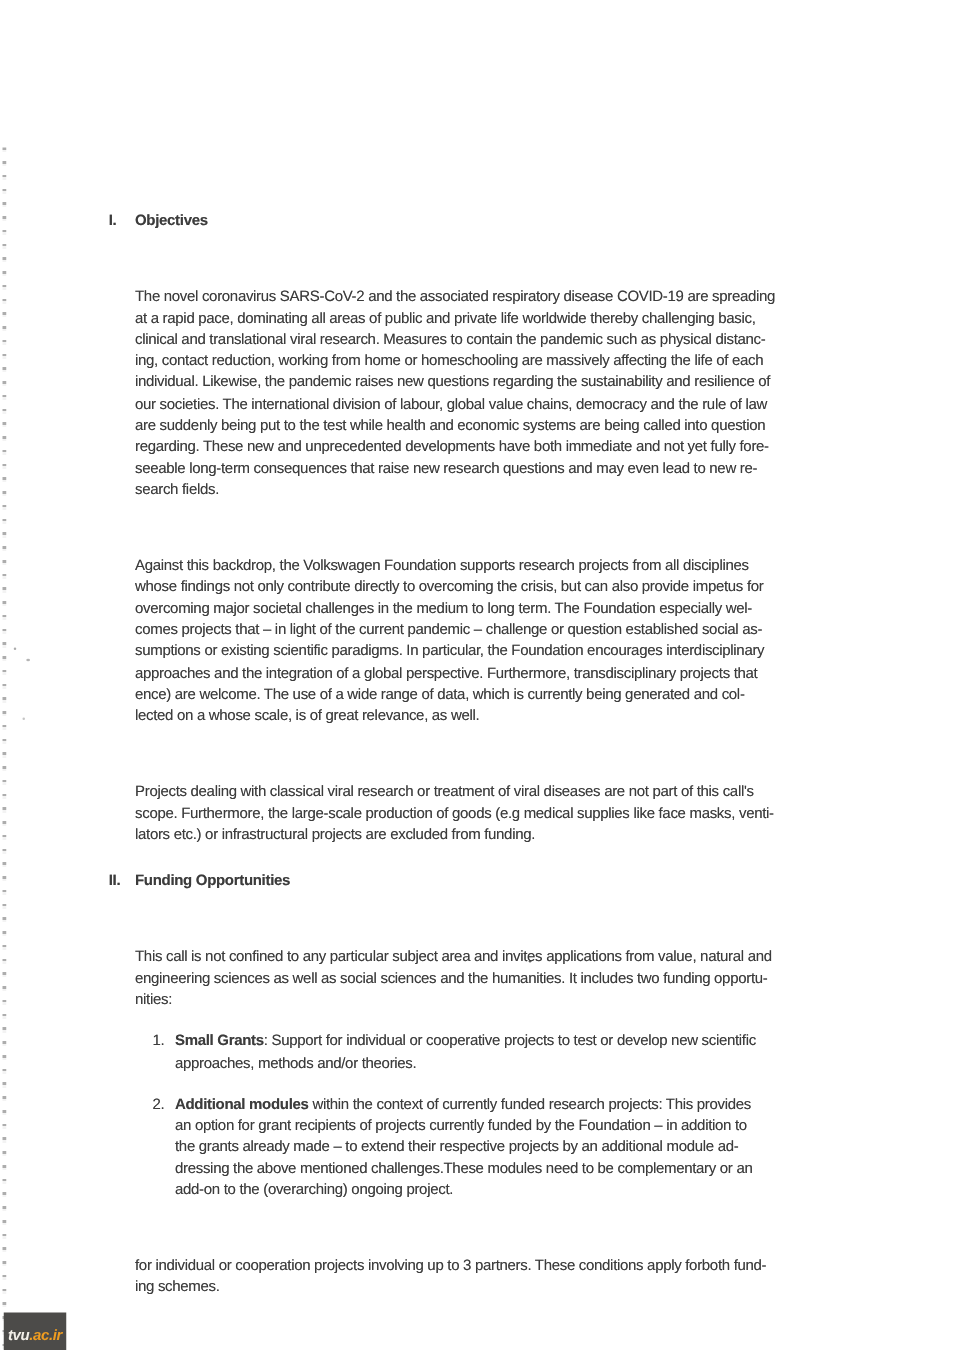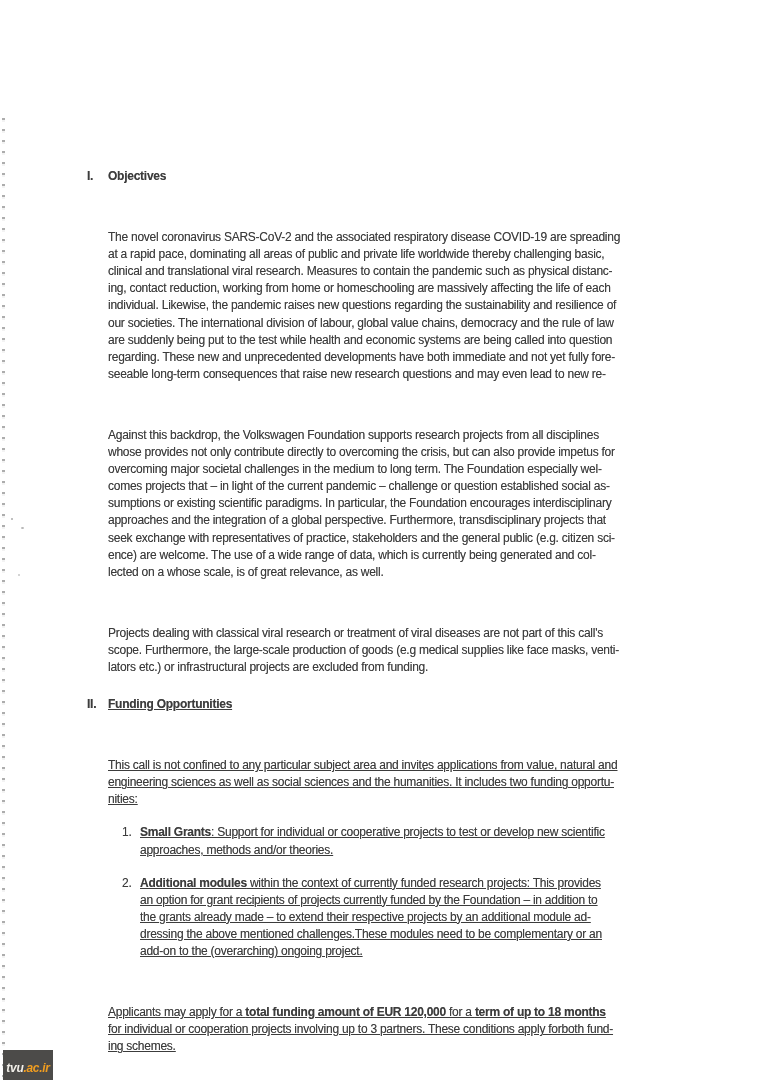--- a/index.html
+++ b/index.html
@@ -39,21 +39,21 @@
   .speck-d { left: 18px; top: 574px; width: 2px; height: 2px; opacity: .35; }
 
   .doc {
     position: absolute; left: 108px; top: 168px;
     width: 610px;
     font-size: 12px; line-height: 17.1px;
     letter-spacing: -0.25px;
     color: var(--text);
     text-shadow: 0 0 0.5px rgba(70,70,70,0.55);
   }
-  .document-section + .document-section { margin-top: 20px; text-decoration: underline; }
+  .document-section + .document-section { margin-top: 20px; }
   .section-heading {
     position: relative;
     font-weight: bold;
     margin-bottom: 17px;
   }
   .section-number { position: absolute; left: -21px; }
   .para { margin-bottom: 16px; margin-top: 44px; }
   .line { white-space: nowrap; }
   .list-item { position: relative; padding-left: 32px; margin-bottom: 16px; }
   .list-marker { position: absolute; left: 14px; top: 0; }
@@ -86,29 +86,29 @@
         <div class="para">
           <div class="line"><span>The novel coronavirus SARS-CoV-2 and the associated respiratory disease COVID-19 are spreading</span></div>
           <div class="line"><span>at a rapid pace, dominating all areas of public and private life worldwide thereby challenging basic,</span></div>
           <div class="line"><span>clinical and translational viral research. Measures to contain the pandemic such as physical distanc-</span></div>
           <div class="line"><span>ing, contact reduction, working from home or homeschooling are massively affecting the life of each</span></div>
           <div class="line"><span>individual. Likewise, the pandemic raises new questions regarding the sustainability and resilience of</span></div>
           <div class="line"><span>our societies. The international division of labour, global value chains, democracy and the rule of law</span></div>
           <div class="line"><span>are suddenly being put to the test while health and economic systems are being called into question</span></div>
           <div class="line"><span>regarding. These new and unprecedented developments have both immediate and not yet fully fore-</span></div>
           <div class="line"><span>seeable long-term consequences that raise new research questions and may even lead to new re-</span></div>
+          <div class="line"><span>search fields.</span></div>
         </div>
         <div class="para">
           <div class="line"><span>Against this backdrop, the Volkswagen Foundation supports research projects from all disciplines</span></div>
-          <div class="line"><span>whose provides not only contribute directly to overcoming the crisis, but can also provide impetus for</span></div>
+          <div class="line"><span>whose findings not only contribute directly to overcoming the crisis, but can also provide impetus for</span></div>
           <div class="line"><span>overcoming major societal challenges in the medium to long term. The Foundation especially wel-</span></div>
           <div class="line"><span>comes projects that – in light of the current pandemic – challenge or question established social as-</span></div>
           <div class="line"><span>sumptions or existing scientific paradigms. In particular, the Foundation encourages interdisciplinary</span></div>
           <div class="line"><span>approaches and the integration of a global perspective. Furthermore, transdisciplinary projects that</span></div>
-          <div class="line"><span>seek exchange with representatives of practice, stakeholders and the general public (e.g. citizen sci-</span></div>
           <div class="line"><span>ence) are welcome. The use of a wide range of data, which is currently being generated and col-</span></div>
           <div class="line"><span>lected on a whose scale, is of great relevance, as well.</span></div>
         </div>
         <div class="para">
           <div class="line"><span>Projects dealing with classical viral research or treatment of viral diseases are not part of this call's</span></div>
           <div class="line"><span>scope. Furthermore, the large-scale production of goods (e.g medical supplies like face masks, venti-</span></div>
           <div class="line"><span>lators etc.) or infrastructural projects are excluded from funding.</span></div>
         </div>
       </div>
       <div class="document-section">
@@ -129,21 +129,20 @@
           <span class="list-marker">2.</span>
           <div>
             <div class="line"><b>Additional modules</b><span> within the context of currently funded research projects: This provides</span></div>
             <div class="line"><span>an option for grant recipients of projects currently funded by the Foundation – in addition to</span></div>
             <div class="line"><span>the grants already made – to extend their respective projects by an additional module ad-</span></div>
             <div class="line"><span>dressing the above mentioned challenges.These modules need to be complementary or an</span></div>
             <div class="line"><span>add-on to the (overarching) ongoing project.</span></div>
           </div>
         </div>
         <div class="para">
-          <div class="line"><span>Applicants may apply for a </span><b>total funding amount of EUR 120,000</b><span> for a </span><b>term of up to 18 months</b></div>
           <div class="line"><span>for individual or cooperation projects involving up to 3 partners. These conditions apply forboth fund-</span></div>
           <div class="line"><span>ing schemes.</span></div>
         </div>
       </div>
     </div>
 
   <div class="watermark">
     <span class="wm-prefix">tvu</span>
       <span class="wm-suffix">.ac.ir</span>
   </div>

